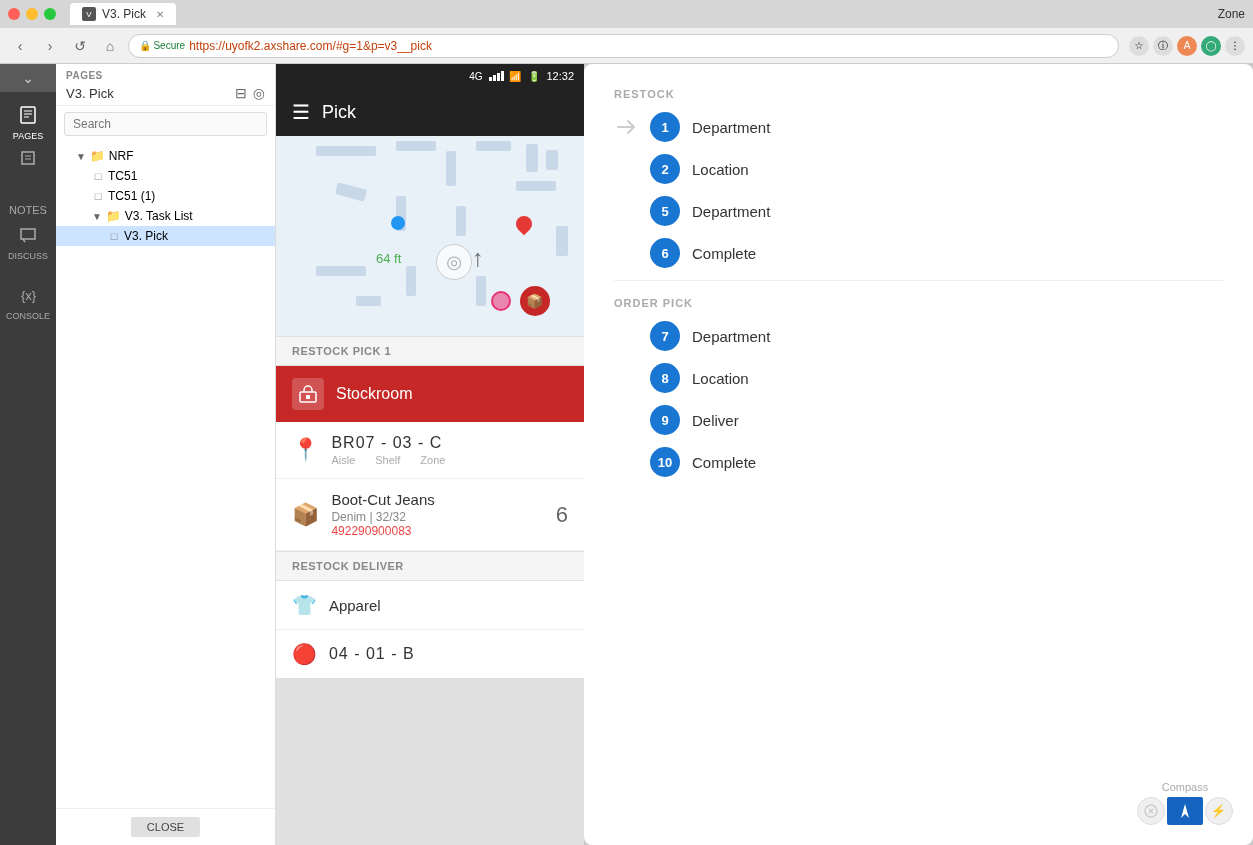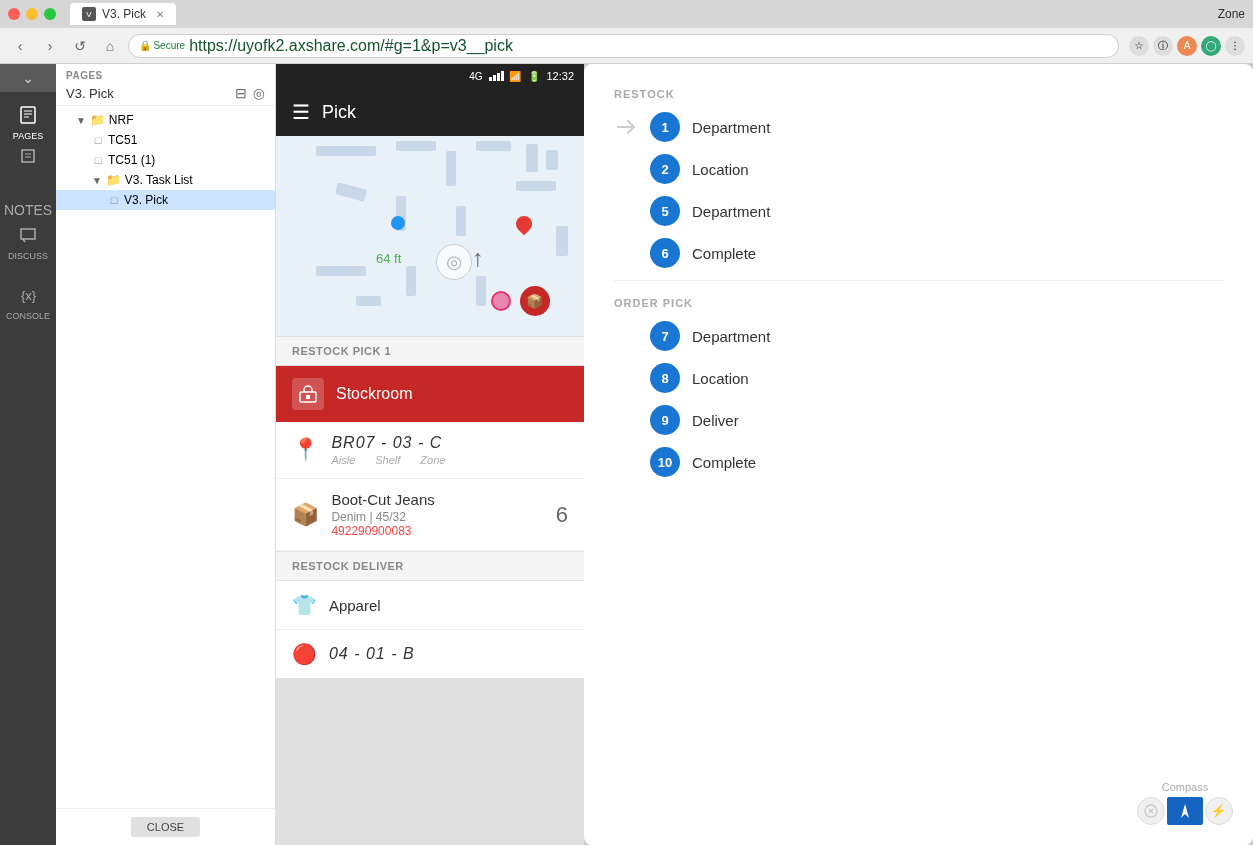--- a/index.html
+++ b/index.html
@@ -69,37 +69,37 @@
     .map-package { position: absolute; width: 30px; height: 30px; background: #c62828; border-radius: 50%; display: flex; align-items: center; justify-content: center; color: white; font-size: 14px; }
     .map-compass { position: absolute; width: 36px; height: 36px; background: rgba(255,255,255,0.7); border-radius: 50%; display: flex; align-items: center; justify-content: center; border: 1px solid #ccc; }
     .map-arrow { position: absolute; color: #666; font-size: 24px; }
     .map-scale { position: absolute; color: #4CAF50; font-size: 13px; font-weight: 500; }
     .section-header { background: #f5f5f5; padding: 8px 16px; font-size: 11px; color: #888; font-weight: 600; letter-spacing: 0.5px; border-bottom: 1px solid #e0e0e0; border-top: 1px solid #e0e0e0; }
     .stockroom-row { background: #c62828; padding: 12px 16px; display: flex; align-items: center; gap: 12px; }
     .stockroom-icon { width: 32px; height: 32px; background: rgba(255,255,255,0.2); border-radius: 4px; display: flex; align-items: center; justify-content: center; color: white; font-size: 16px; }
     .stockroom-label { color: white; font-size: 16px; font-weight: 500; }
     .location-row { padding: 12px 16px; display: flex; align-items: center; gap: 12px; border-bottom: 1px solid #f0f0f0; }
     .location-pin { color: #c62828; font-size: 22px; }
-    .location-info { flex: 1; font-style: italic; }
+    .location-info { flex: 1; }
     .location-codes { font-size: 16px; color: #333; font-weight: 400; letter-spacing: 1px; }
     .location-labels { display: flex; gap: 20px; font-size: 11px; color: #aaa; margin-top: 2px; }
     .item-row { padding: 12px 16px; display: flex; align-items: center; gap: 12px; border-bottom: 1px solid #f0f0f0; }
     .item-icon { color: #c62828; font-size: 22px; }
     .item-info { flex: 1; }
     .item-name { font-size: 15px; color: #333; font-weight: 500; }
     .item-sub { font-size: 12px; color: #888; margin-top: 2px; }
     .item-barcode { font-size: 12px; color: #ef4444; }
     .item-qty { font-size: 22px; color: #666; font-weight: 300; }
     .deliver-header { background: #f5f5f5; padding: 8px 16px; font-size: 11px; color: #888; font-weight: 600; letter-spacing: 0.5px; border-bottom: 1px solid #e0e0e0; border-top: 1px solid #e0e0e0; }
     .apparel-row { padding: 12px 16px; display: flex; align-items: center; gap: 12px; border-bottom: 1px solid #f0f0f0; }
     .apparel-icon { color: #c62828; font-size: 20px; }
     .apparel-label { font-size: 15px; color: #333; }
     .deliver-location-row { padding: 12px 16px; display: flex; align-items: center; gap: 12px; }
     .deliver-location-pin { color: #c62828; font-size: 20px; }
-    .deliver-location-code { font-size: 16px; color: #333; letter-spacing: 1px; font-style: italic; }
+    .deliver-location-code { font-size: 16px; color: #333; letter-spacing: 1px; }
 
     
     .workflow-panel { flex: 1; background: white; padding: 20px 30px; overflow-y: auto; position: relative; border-radius: 8px; }
     .workflow-section-label { font-size: 11px; color: #aaa; font-weight: 600; letter-spacing: 1px; margin-bottom: 12px; margin-top: 4px; }
     .workflow-item { display: flex; align-items: center; gap: 12px; margin-bottom: 12px; }
     .workflow-step { width: 30px; height: 30px; border-radius: 50%; background: #1565C0; color: white; display: flex; align-items: center; justify-content: center; font-size: 13px; font-weight: 600; flex-shrink: 0; }
     .workflow-step.active { background: #1976D2; }
     .workflow-label { font-size: 15px; color: #333; }
     .workflow-section { margin-bottom: 8px; }
     .workflow-divider { height: 1px; background: #eee; margin: 8px 0 16px; }
@@ -131,21 +131,21 @@
     <span class="browser-user">Zone</span>
   </div>
 
   <div class="browser-toolbar">
     <button class="nav-btn">‹</button>
     <button class="nav-btn">›</button>
     <button class="nav-btn">↺</button>
     <button class="nav-btn">⌂</button>
     <div class="address-bar">
       <span class="secure-badge">🔒 <span>Secure</span></span>
-      <span style="color:#14532d; font-size:16px;">https://uyofk2.axshare.com/#g=1&amp;p=v3__pick</span>
+      <span style="color:#c2410c; font-size:12px;">https://uyofk2.axshare.com/#g=1&amp;p=v3__pick</span>
     </div>
     <div class="toolbar-icons">
       <div class="toolbar-icon">☆</div>
       <div class="toolbar-icon">ⓘ</div>
       <div class="toolbar-icon" style="background:#e85; color:white;">A</div>
       <div class="toolbar-icon" style="background:#3a7; color:white;">◯</div>
       <div class="toolbar-icon">⋮</div>
     </div>
   </div>
 </div>
@@ -166,21 +166,21 @@
       <span style="font-size:9px; color:white;">PAGES</span>
     </div>
     <div class="sidebar-nav-item">
       <div class="icon-box">
         <svg viewBox="0 0 20 20" fill="none">
             <path d="M4 4h12v12H4z" stroke="#aaa" stroke-width="1.5"></path>
             <line x1="7" y1="8" x2="13" y2="8" stroke="#aaa" stroke-width="1"></line>
             <line x1="7" y1="11" x2="13" y2="11" stroke="#aaa" stroke-width="1"></line>
           </svg>
       </div>
-      <span style="font-size:14px; color:#aaa;margin-top:32px;">NOTES</span>
+      <span style="font-size:11px; color:#aaa;margin-top:32px;">NOTES</span>
     </div>
     <div class="sidebar-nav-item">
       <div class="icon-box">
         <svg viewBox="0 0 20 20" fill="none">
             <path d="M3 4h14v10H3z" stroke="#aaa" stroke-width="1.5" rx="1"></path>
             <path d="M5 14l2 3" stroke="#aaa" stroke-width="1.5"></path>
           </svg>
       </div>
       <span style="font-size:9px; color:#aaa;">DISCUSS</span>
     </div>
@@ -198,20 +198,21 @@
     <div class="pages-header">
       <div class="pages-title">PAGES</div>
       <div class="pages-current">
         <span>V3. Pick</span>
         <div class="pages-icons">
           <span class="pages-icon">⊟</span>
           <span class="pages-icon">◎</span>
         </div>
       </div>
     </div>
+    <input class="search-box" type="text" placeholder="Search" style="">
 
     <div class="tree-view">
 
       <div class="tree-item tree-indent-1">
         <span class="chevron">▼</span>
         <span class="folder-icon">📁</span>
         <span>NRF</span>
       </div>
 
       <div class="tree-item tree-indent-2">
@@ -313,21 +314,21 @@
             <span>Aisle</span>
             <span>Shelf</span>
             <span>Zone</span>
           </div>
         </div>
       </div>
       <div class="item-row">
         <span class="item-icon">📦</span>
         <div class="item-info">
           <div class="item-name">Boot-Cut Jeans</div>
-          <div class="item-sub">Denim | 45/32</div>
+          <div class="item-sub">Denim | 32/32</div>
           <div class="item-barcode">492290900083</div>
         </div>
         <span class="item-qty">6</span>
       </div>
 
       <div class="deliver-header">
         <span>RESTOCK DELIVER</span>
       </div>
       <div class="apparel-row">
         <span class="apparel-icon">👕</span>

